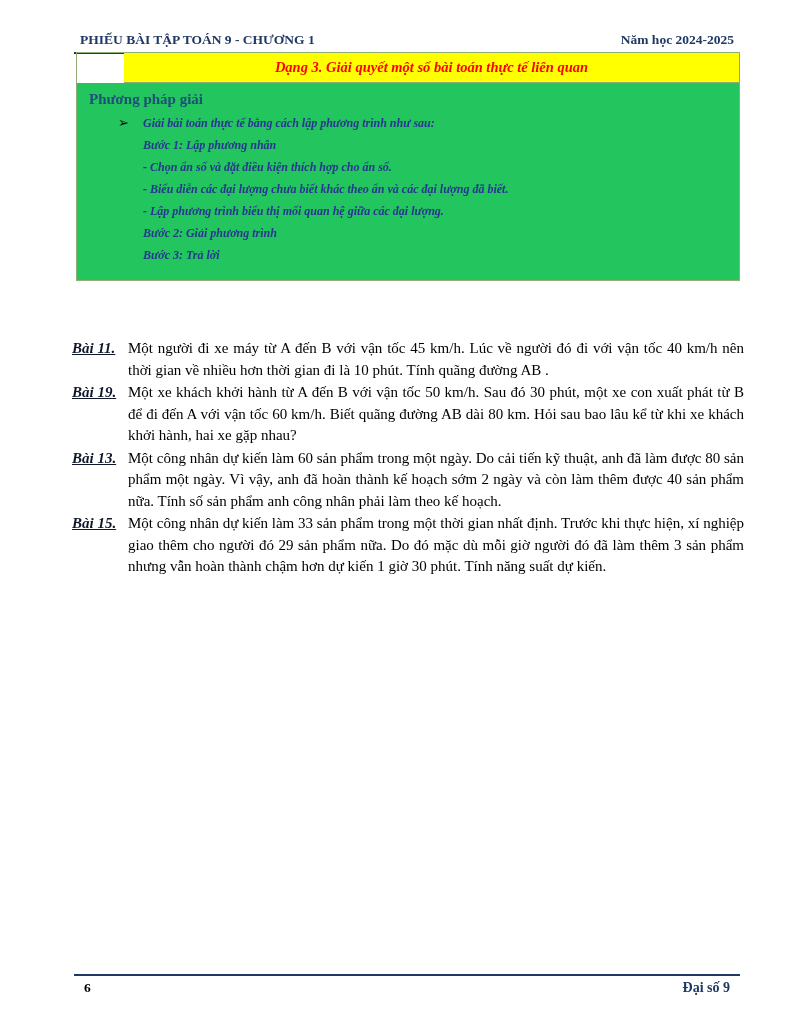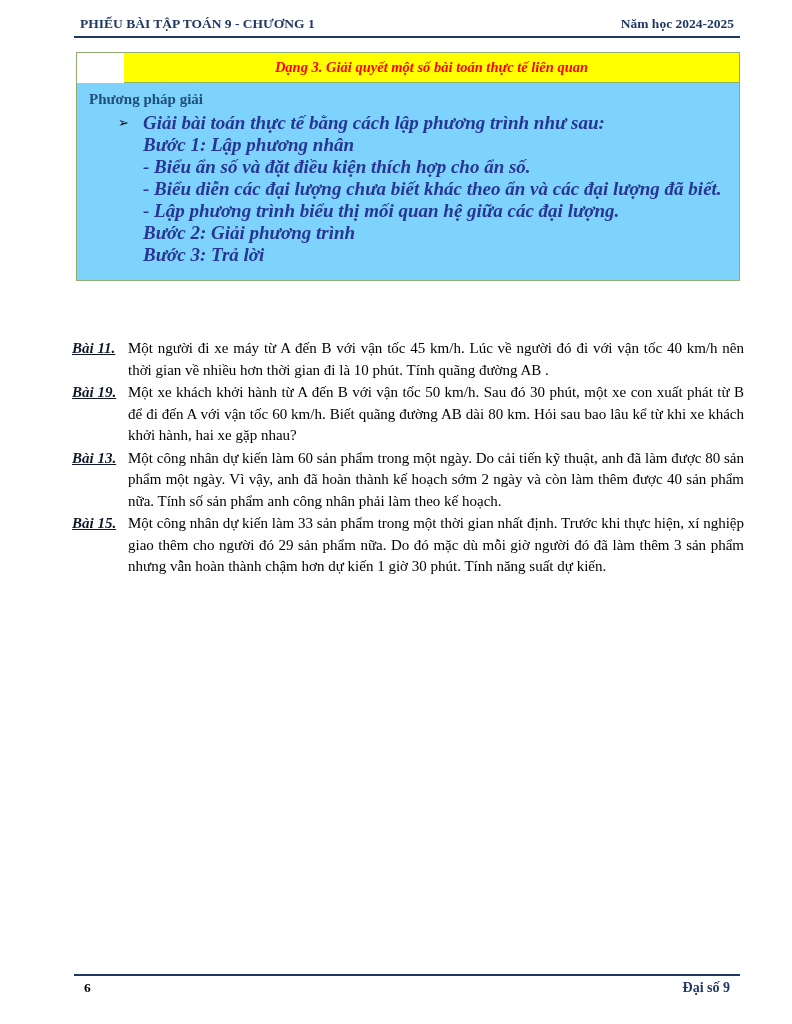--- a/index.html
+++ b/index.html
@@ -8,21 +8,21 @@
   .page {
     position: relative;
     width: 792px;
     height: 1024px;
     background: #ffffff;
     overflow: hidden;
   }
   
   .header {
     position: absolute;
-    top: 16px;
+    top: 32px;
     left: 74px;
     right: 52px;
     display: flex;
     justify-content: space-between;
     align-items: flex-end;
     border-bottom: 2px solid #1F3864;
     padding: 0 6px 4px 6px;
   }
   .header span {
     color: #1F3864;
@@ -42,21 +42,21 @@
     border-bottom: 1px solid #8fae73;
     text-align: center;
     padding: 6px 4px;
     color: #FF0000;
     font-weight: bold;
     font-style: italic;
     font-size: 14.5px;
     margin-left: 47px;
   }
   .method-body {
-    background: #7dd3fc;
+    background: #22c55e;
     padding: 8px 12px 14px 12px;
   }
   .method-heading {
     color: #1F4E79;
     font-weight: bold;
     font-size: 15px;
     margin-bottom: 4px;
   }
   .bullet-row {
     display: flex;
@@ -66,21 +66,21 @@
   .arrow {
     width: 25px;
     flex: 0 0 25px;
     color: #000000;
     font-size: 13px;
   }
   .blue-line {
     color: #283593;
     font-weight: bold;
     font-style: italic;
-    font-size: 19px;
+    font-size: 12px;
     line-height: 22px;
   }
   .method-line {
     margin-left: 54px;
   }
   
   .problems {
     position: absolute;
     top: 338px;
     left: 72px;
@@ -138,21 +138,21 @@
 
   <div class="method-box">
     <div class="method-title">Dạng 3. Giải quyết một số bài toán thực tế liên quan</div>
     <div class="method-body">
       <div class="method-heading">Phương pháp giải</div>
       <div class="bullet-row">
         <span class="arrow">➢</span>
         <span class="blue-line">Giải bài toán thực tế bằng cách lập phương trình như sau:</span>
       </div>
       <div class="blue-line method-line">Bước 1: Lập phương nhân</div>
-      <div class="blue-line method-line">- Biểu ẩn số và đặt điều kiện thích hợp cho ẩn số.</div>
+      <div class="blue-line method-line">- Chọn ẩn số và đặt điều kiện thích hợp cho ẩn số.</div>
       <div class="blue-line method-line">- Biểu diễn các đại lượng chưa biết khác theo ẩn và các đại lượng đã biết.</div>
       <div class="blue-line method-line">- Lập phương trình biểu thị mối quan hệ giữa các đại lượng.</div>
       <div class="blue-line method-line">Bước 2: Giải phương trình</div>
       <div class="blue-line method-line">Bước 3: Trả lời</div>
     </div>
   </div>
 
   <div class="problems">
     <div class="problem">
       <span class="plabel">Bài 11.</span><span>Một người đi xe máy từ A đến B với vận tốc 45 km/h. Lúc về người đó đi với vận tốc 40 km/h nên thời gian về nhiều hơn thời gian đi là 10 phút. Tính quãng đường AB .</span>

